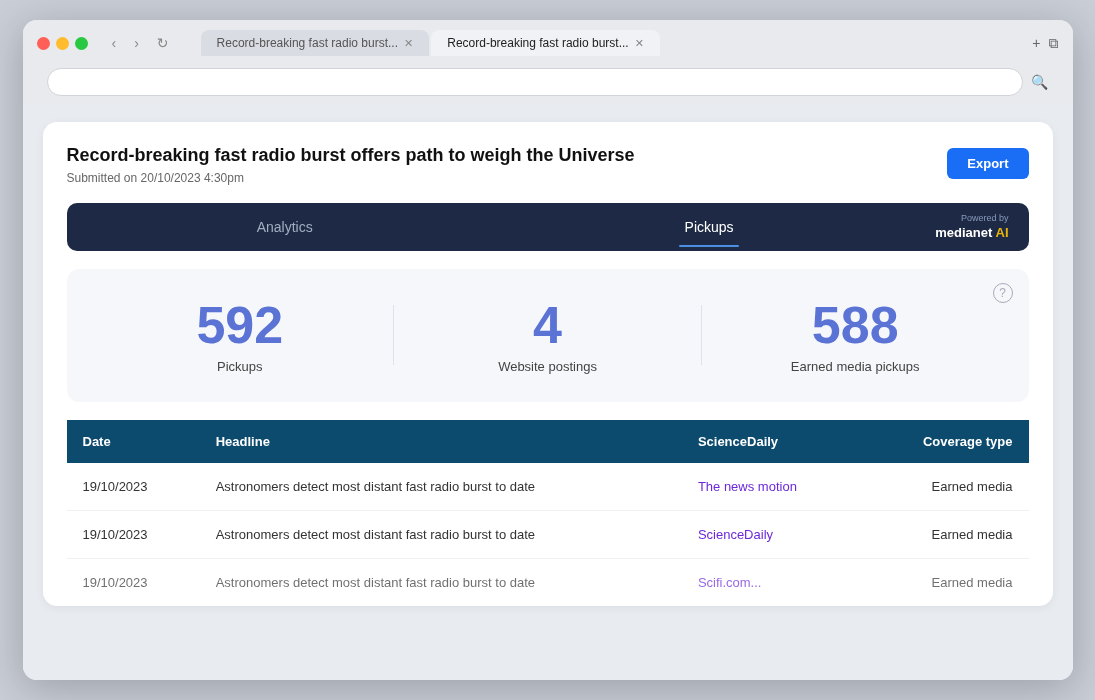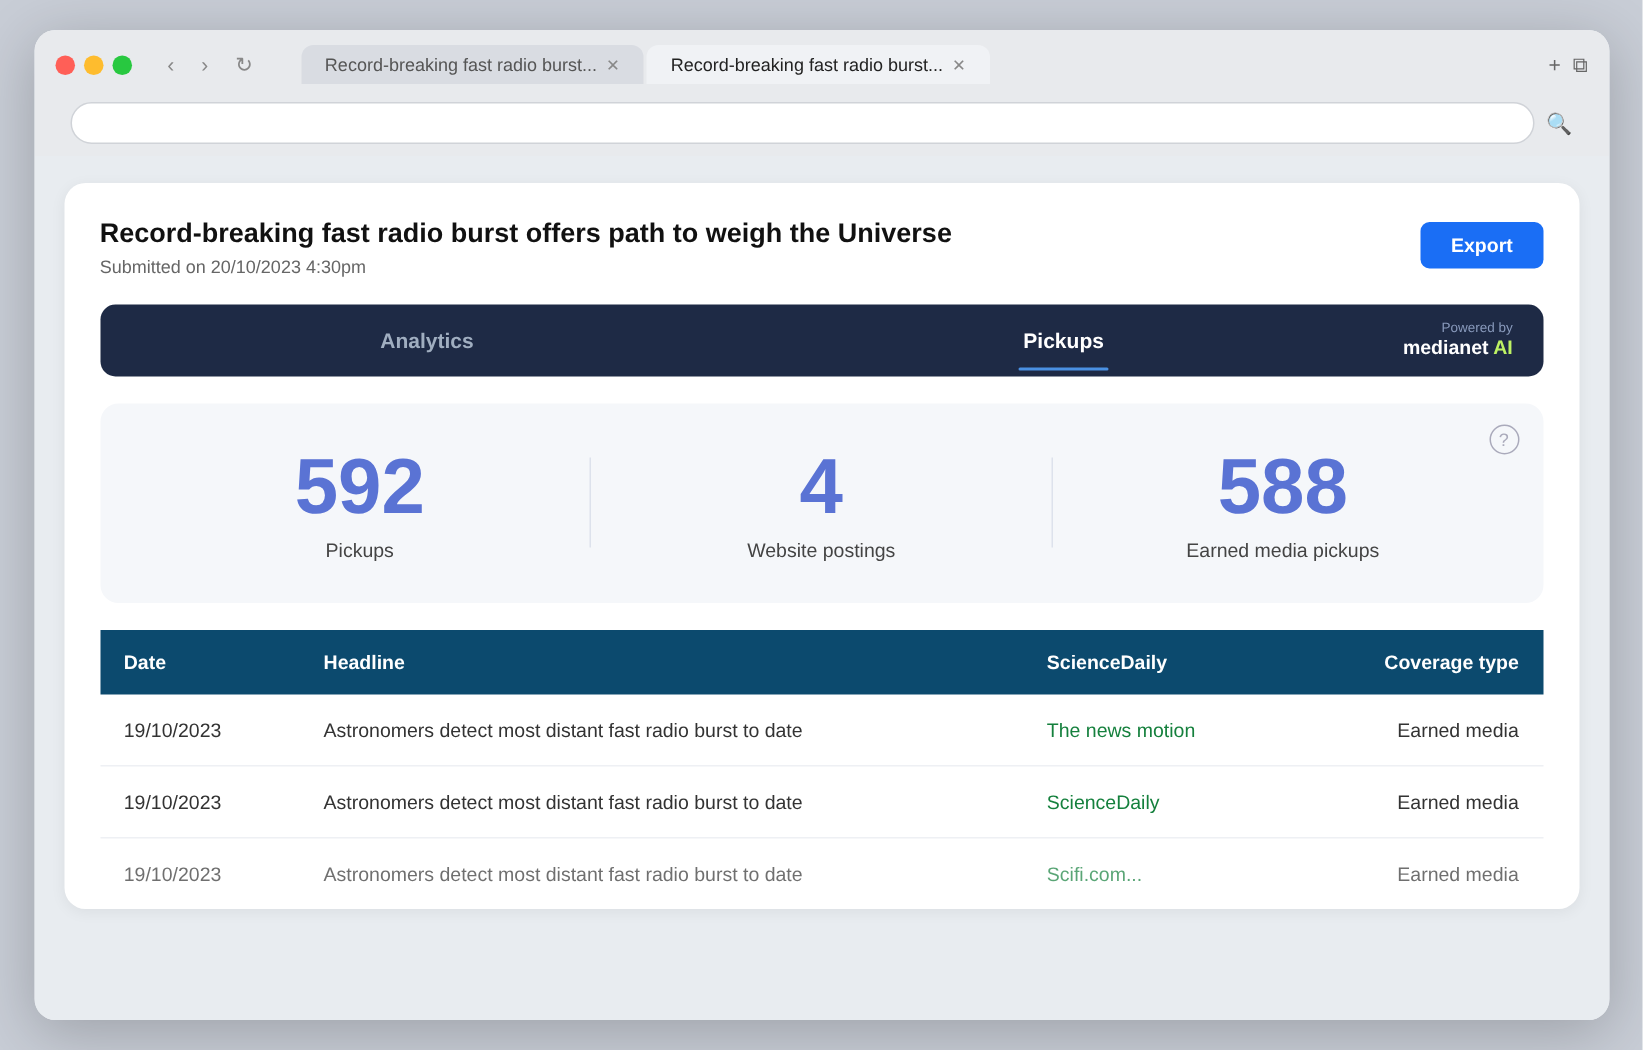--- a/index.html
+++ b/index.html
@@ -194,21 +194,21 @@
       margin-bottom: 18px;
       position: relative;
     }
 
     .tab-nav-item {
       flex: 1;
       text-align: center;
       padding: 10px 0;
       color: #a0aec0;
       font-size: 14px;
-      font-weight: 700;
+      font-weight: 400;
       cursor: pointer;
       position: relative;
     }
 
     .tab-nav-item.active {
       color: #fff;
     }
 
     .tab-nav-item.active::after {
       content: '';
@@ -233,21 +233,21 @@
       display: block;
     }
 
     .brand-name {
       font-size: 13px;
       font-weight: 700;
       color: #fff;
     }
 
     .brand-ai {
-      color: #bef264;
+      color: #eab308;
     }
 
     
     .stats-card {
       background: #f5f7fa;
       border-radius: 12px;
       padding: 28px 20px;
       display: flex;
       align-items: center;
       margin-bottom: 18px;
@@ -325,21 +325,21 @@
       border-bottom: none;
     }
 
     .data-table tbody td {
       padding: 16px 16px;
       font-size: 13px;
       color: #333;
     }
 
     .pub-link {
-      color: #15803d;
+      color: #6d28d9;
       text-decoration: none;
       cursor: pointer;
       margin-top: 43px;
     }
 
     .coverage-type {
       text-align: right;
     }
 
     .partial-row {

